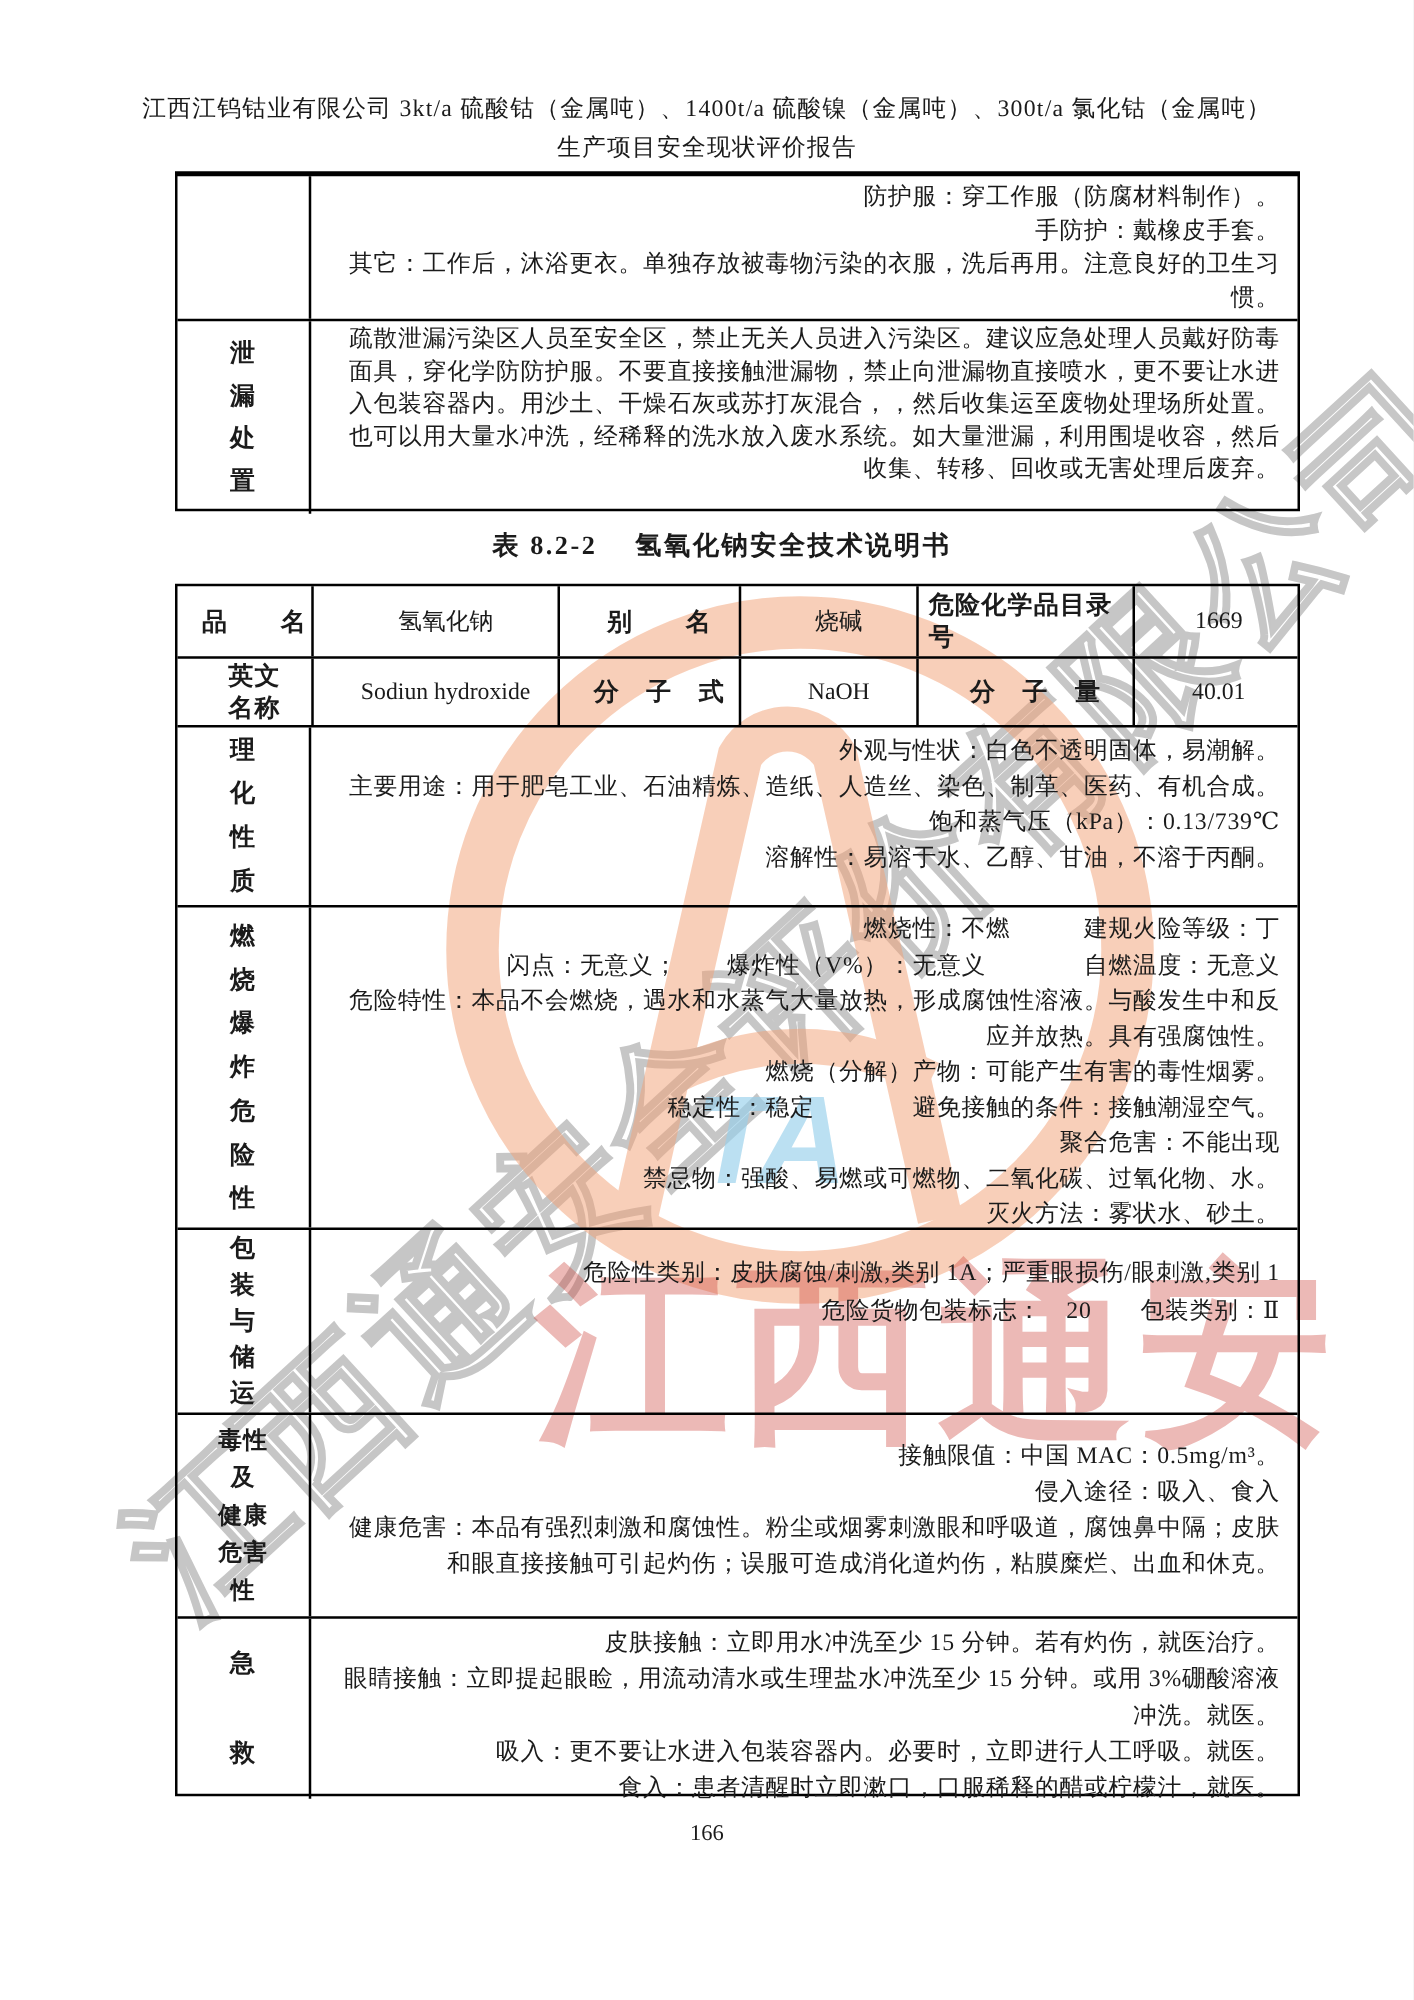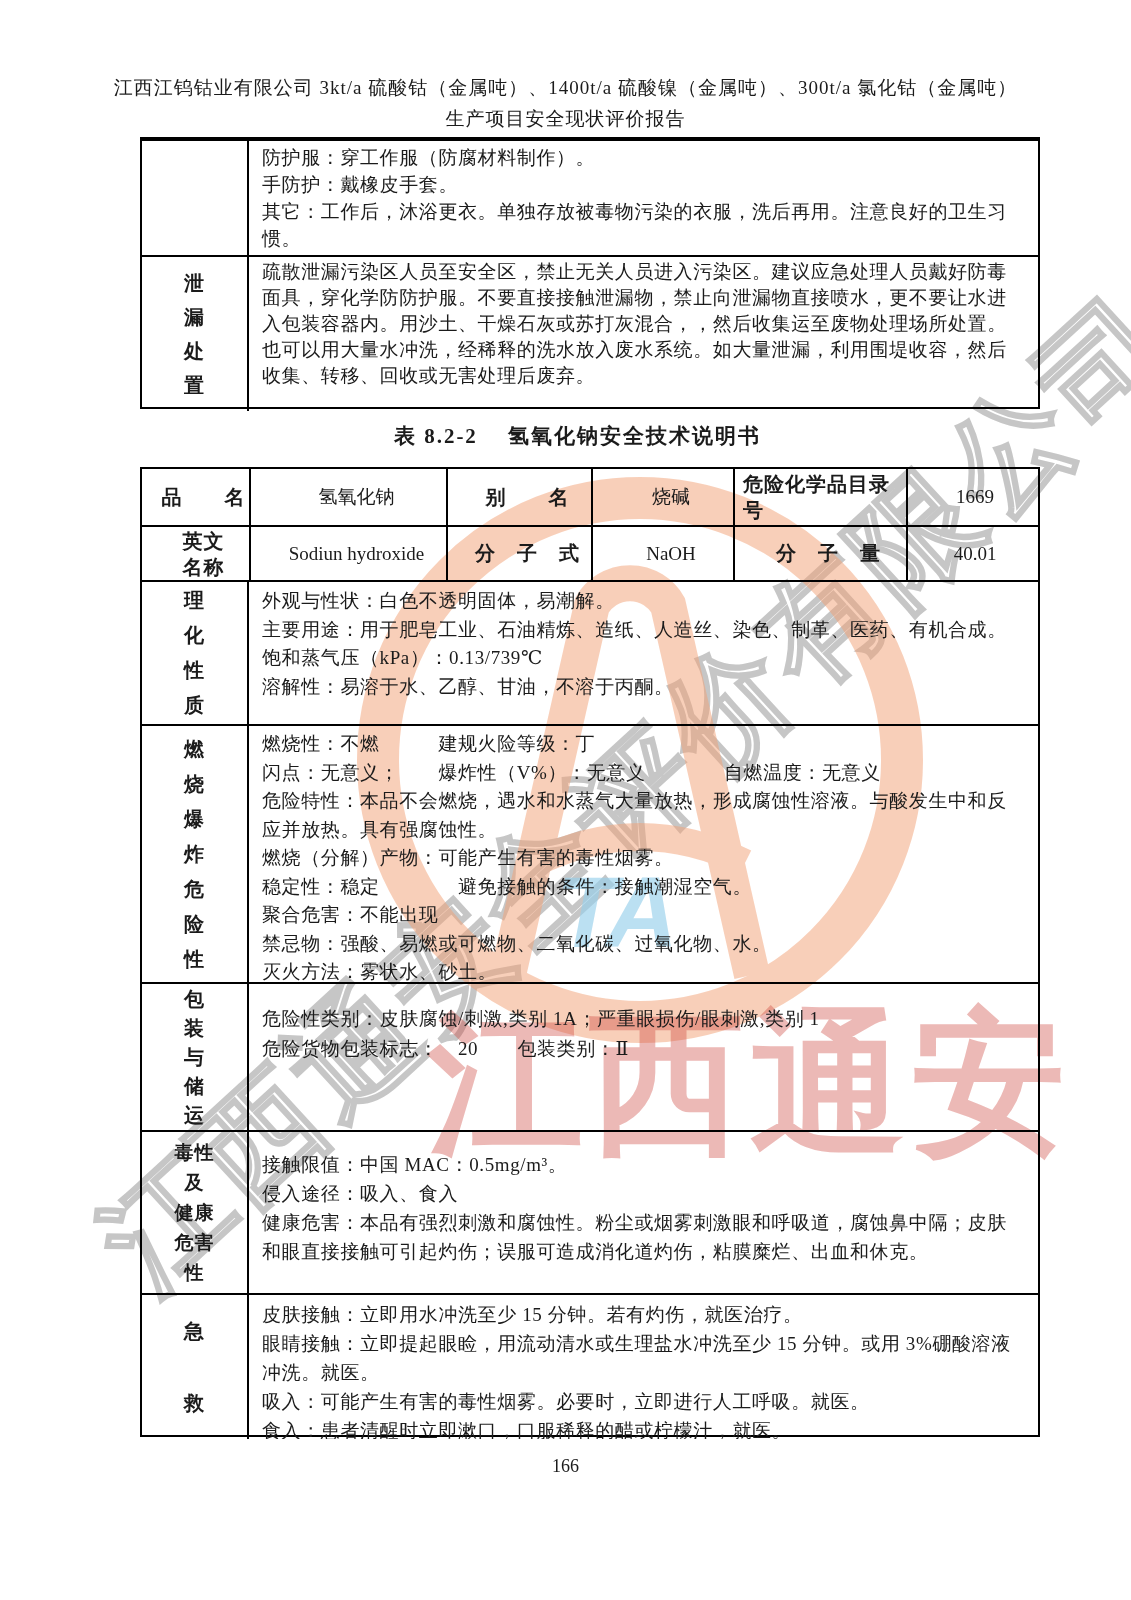--- a/index.html
+++ b/index.html
@@ -42,21 +42,21 @@
   .trow{display:flex;box-sizing:border-box;}
   .bt{border-top:2px solid #000;}
   .cell{box-sizing:border-box;overflow:hidden;}
   .bl{border-left:2px solid #000;}
   .lab{
     width:107px;border-right:2px solid #000;display:flex;align-items:center;justify-content:center;
     font-weight:bold;font-size:20px;text-align:center;flex:none;
   }
   .lab-inner{white-space:pre-line;letter-spacing:1px;}
   .cont{flex:1;padding:0 14px 0 13px;font-size:19px;letter-spacing:0.6px;}
-  .ln{white-space:normal;}
+  .ln{white-space:normal;text-align:right;}
   
   .icell{display:flex;align-items:center;justify-content:center;font-size:19px;text-align:left;flex:none;padding-left:16px;}
   .ibold{font-weight:bold;font-size:20px;letter-spacing:1px;}
   .w1{width:107px}.w2{width:197px}.w3{width:145px}.w4{width:142px}.w5{width:173px}.w6{width:120px}
   .cat-left{justify-content:flex-start;text-align:left;padding:0 8px;line-height:26px;}
   .pre{white-space:pre-line;line-height:26px;}
   
   .r1{height:56px}.r2{height:55px}
   .s0{height:144px}.s1{height:258px}.s2{height:148px}.s3{height:163px}.s4{height:146px}
   .t1ra{height:114px}.t1rb{height:156px}
@@ -216,21 +216,21 @@
       </div>
 
       <div class="trow s4 bt">
         <div class="cell lab lab-s4">
           <div class="lab-inner">急
 救</div>
         </div>
         <div class="cell cont lh-s4">
           <div class="ln">皮肤接触：立即用水冲洗至少 15 分钟。若有灼伤，就医治疗。</div>
           <div class="ln">眼睛接触：立即提起眼睑，用流动清水或生理盐水冲洗至少 15 分钟。或用 3%硼酸溶液冲洗。就医。</div>
-          <div class="ln">吸入：可能产生有害的毒性烟雾。必要时，立即进行人工呼吸。就医。</div>
+          <div class="ln">吸入：更不要让水进入包装容器内。必要时，立即进行人工呼吸。就医。</div>
           <div class="ln">食入：患者清醒时立即漱口，口服稀释的醋或柠檬汁，就医。</div>
         </div>
       </div>
 
     </div>
 
     <div class="pageno">166</div>
   </div>
 </div>
 

